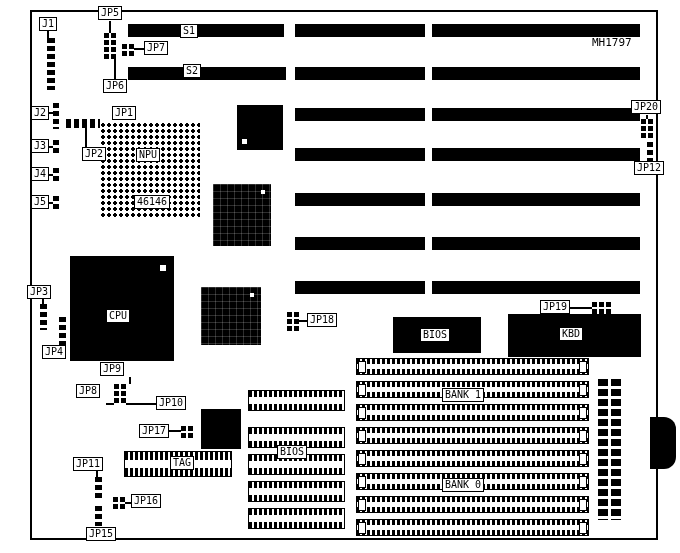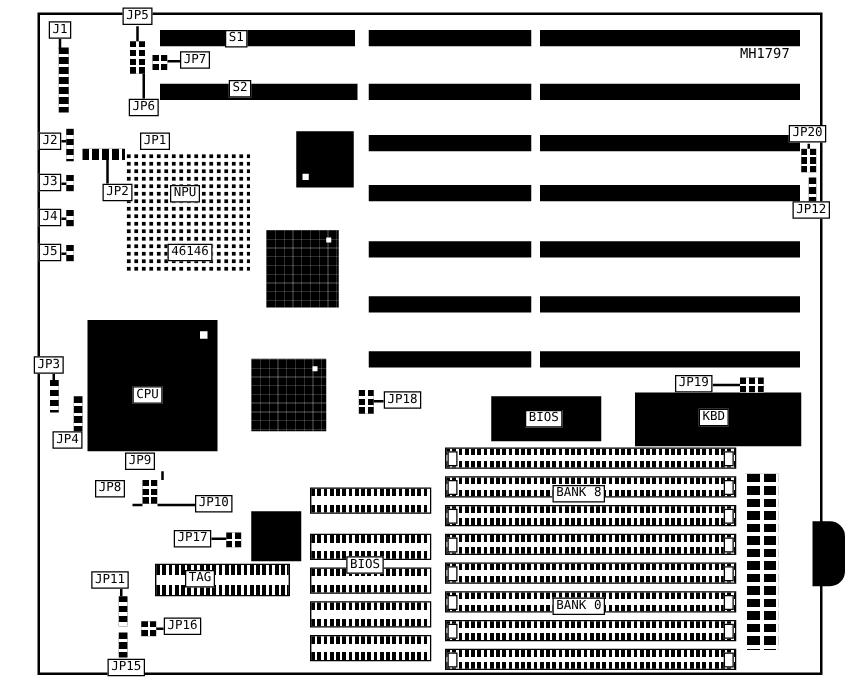--- a/index.html
+++ b/index.html
@@ -155,21 +155,21 @@
   <div class="lbl" style="left:307px;top:313px">JP18</div>
   <div class="lbl" style="left:540px;top:300px">JP19</div>
   <div class="lbl" style="left:420px;top:328px">BIOS</div>
   <div class="lbl" style="left:559px;top:327px">KBD</div>
   <div class="lbl" style="left:631px;top:100px">JP20</div>
   <div class="lbl" style="left:634px;top:161px">JP12</div>
   <div class="lbl" style="left:100px;top:362px">JP9</div>
   <div class="lbl" style="left:76px;top:384px">JP8</div>
   <div class="lbl" style="left:156px;top:396px">JP10</div>
   <div class="lbl" style="left:139px;top:424px">JP17</div>
-  <div class="lbl" style="left:148px;top:456px">TAG</div>
+  <div class="lbl" style="left:170px;top:456px">TAG</div>
   <div class="lbl" style="left:73px;top:457px">JP11</div>
   <div class="lbl" style="left:131px;top:494px">JP16</div>
   <div class="lbl" style="left:86px;top:527px">JP15</div>
   <div class="lbl" style="left:277px;top:445px">BIOS</div>
-  <div class="lbl" style="left:442px;top:388px">BANK 8</div>
+  <div class="lbl" style="left:442px;top:388px">BANK 1</div>
   <div class="lbl" style="left:442px;top:478px">BANK 0</div>
 
 </div>
 
 </body></html>

